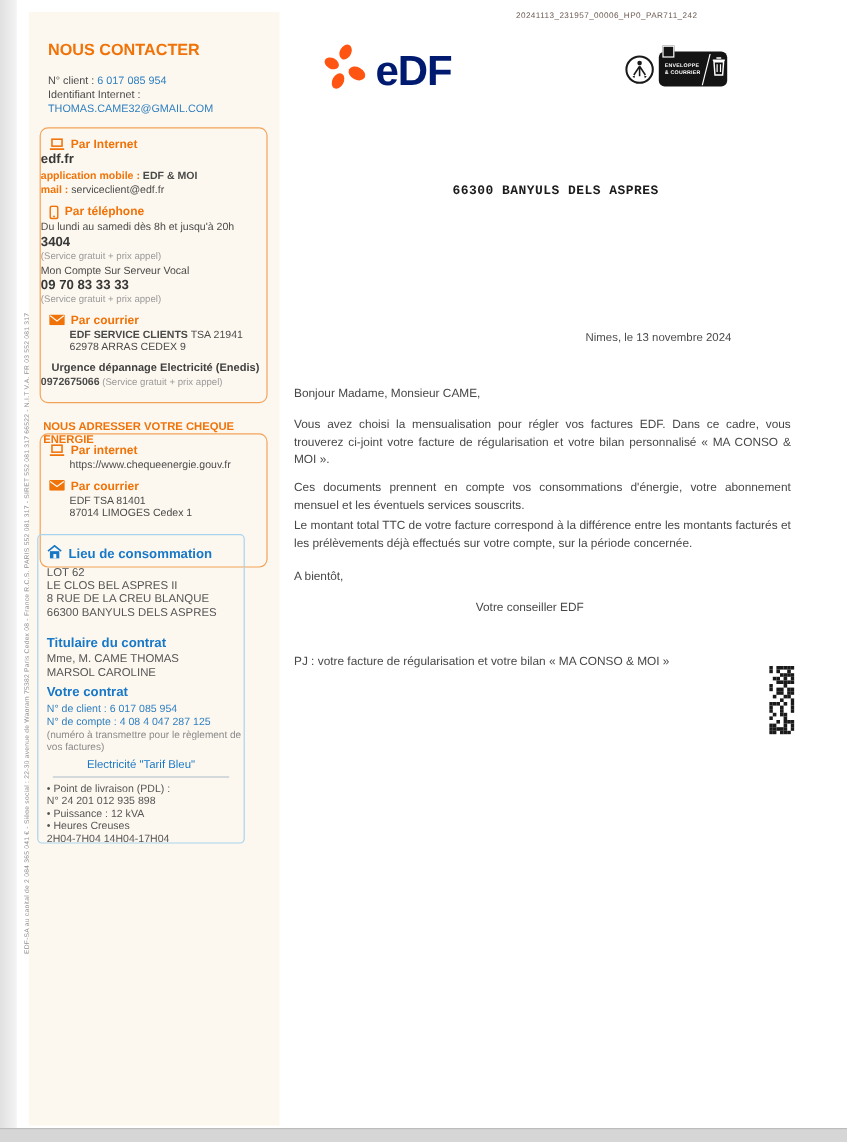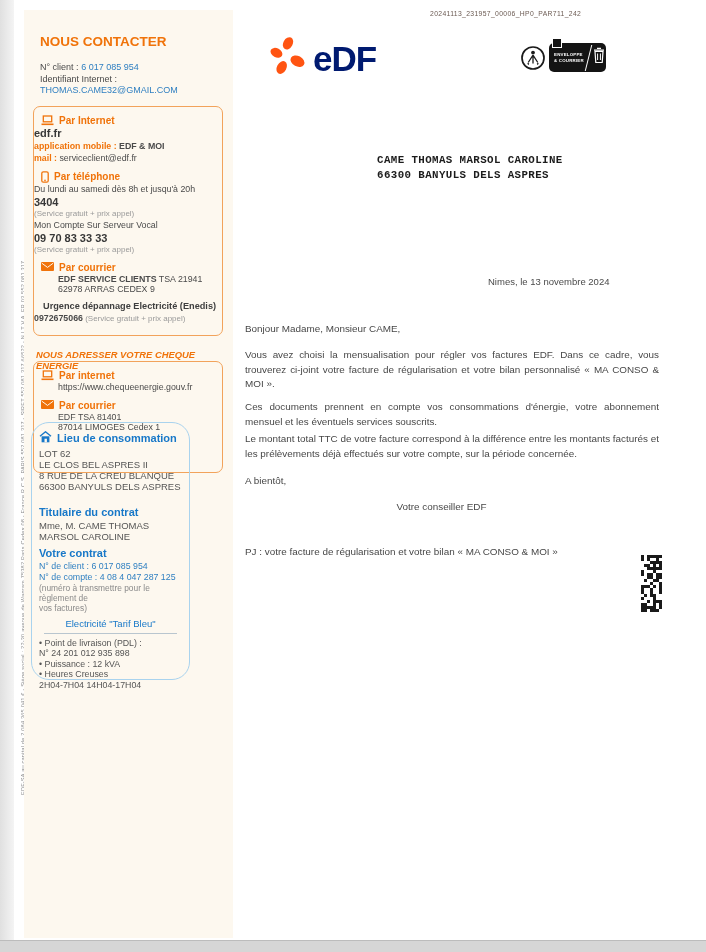--- a/index.html
+++ b/index.html
@@ -28,23 +28,23 @@
   .sec .ic{display:flex;}
   .c{text-align:left;}
   .g{color:#9a9a9a;font-size:8px;}
   .b11{font-size:11px;font-weight:bold;color:#383838;}
   .dk{color:#4a4a4a;}
   .bold{font-weight:bold;}
   .or{color:#F0730A;font-weight:bold;}
   .ind{margin-left:24px;}
   .mt2{margin-top:2px;} .mt1{margin-top:1px;}
   .emg{margin:7px 4px 0 9px;font-size:9.2px;font-weight:bold;color:#3f3f3f;}
-  .cheque-title{position:absolute;left:12px;top:339px;font-size:9.4px;font-weight:bold;color:#F0730A;font-style:italic;}
-  .bbox{position:absolute;left:7px;top:412px;width:159px;height:258px;border:1.5px solid #A9D3EE;
-        border-radius:18px;font-size:9.5px;color:#555;box-sizing:border-box;}
+  .cheque-title{position:absolute;left:12px;top:339px;font-size:9.4px;font-weight:bold;color:#F0730A;}
+  .bbox{position:absolute;left:7px;top:435px;width:173px;height:258px;border:1.5px solid #A9D3EE;
+        border-radius:4px;font-size:9.5px;color:#555;box-sizing:border-box;}
   .bsec{display:flex;align-items:center;gap:5px;margin:8px 0 3px 7px;color:#1878C8;
         font-weight:bold;font-size:11px;}
   .baddr{margin-left:7px;line-height:11px;}
   .btitle{margin:14px 0 2px 7px;color:#1878C8;font-weight:bold;font-size:11px;}
   .bnum{margin-left:7px;font-size:8.8px;font-weight:normal;color:#2E7FC1;line-height:11px;}
   .bnote{margin-left:7px;font-size:8.4px;color:#8a8a8a;line-height:10px;}
   .tariff{margin:5px 12px 0 12px;text-align:center;color:#1878C8;font-size:9.5px;
           border-bottom:1px solid #b9c6cf;padding-bottom:4px;}
   .bdet{margin:4px 0 0 7px;font-size:8.8px;line-height:10.4px;color:#555;}
   
@@ -217,21 +217,20 @@
     </div>
     <div class="envdiv"></div>
     <span><svg width="14" height="19" viewBox="0 0 14 19">
       <path d="M2 4.2 h10 M5 2.4 h4" stroke="#fff" stroke-width="1.2" fill="none"></path>
       <path d="M3 5.5 L3.8 16.5 h6.4 L11 5.5 Z" fill="none" stroke="#fff" stroke-width="1.2"></path>
       <path d="M5.6 7.5 v6.5 M8.4 7.5 v6.5" stroke="#fff" stroke-width="1"></path>
     </svg></span>
   </div>
 
   <div class="recipient">
-    <div>CAME THOMAS MARSOL CAROLINE</div>
     <div>66300 BANYULS DELS ASPRES</div>
   </div>
 
   <div class="dateline">Nimes, le 13 novembre 2024</div>
 
   <div class="body">
     <div>Bonjour Madame, Monsieur CAME,</div>
     <div class="p1">Vous avez choisi la mensualisation pour régler vos factures EDF. Dans ce cadre, vous trouverez ci-joint votre facture de régularisation et votre bilan personnalisé « MA CONSO &amp; MOI ».</div>
     <div class="p2">Ces documents prennent en compte vos consommations d'énergie, votre abonnement mensuel et les éventuels services souscrits.</div>
     <div class="p3">Le montant total TTC de votre facture correspond à la différence entre les montants facturés et les prélèvements déjà effectués sur votre compte, sur la période concernée.</div>

